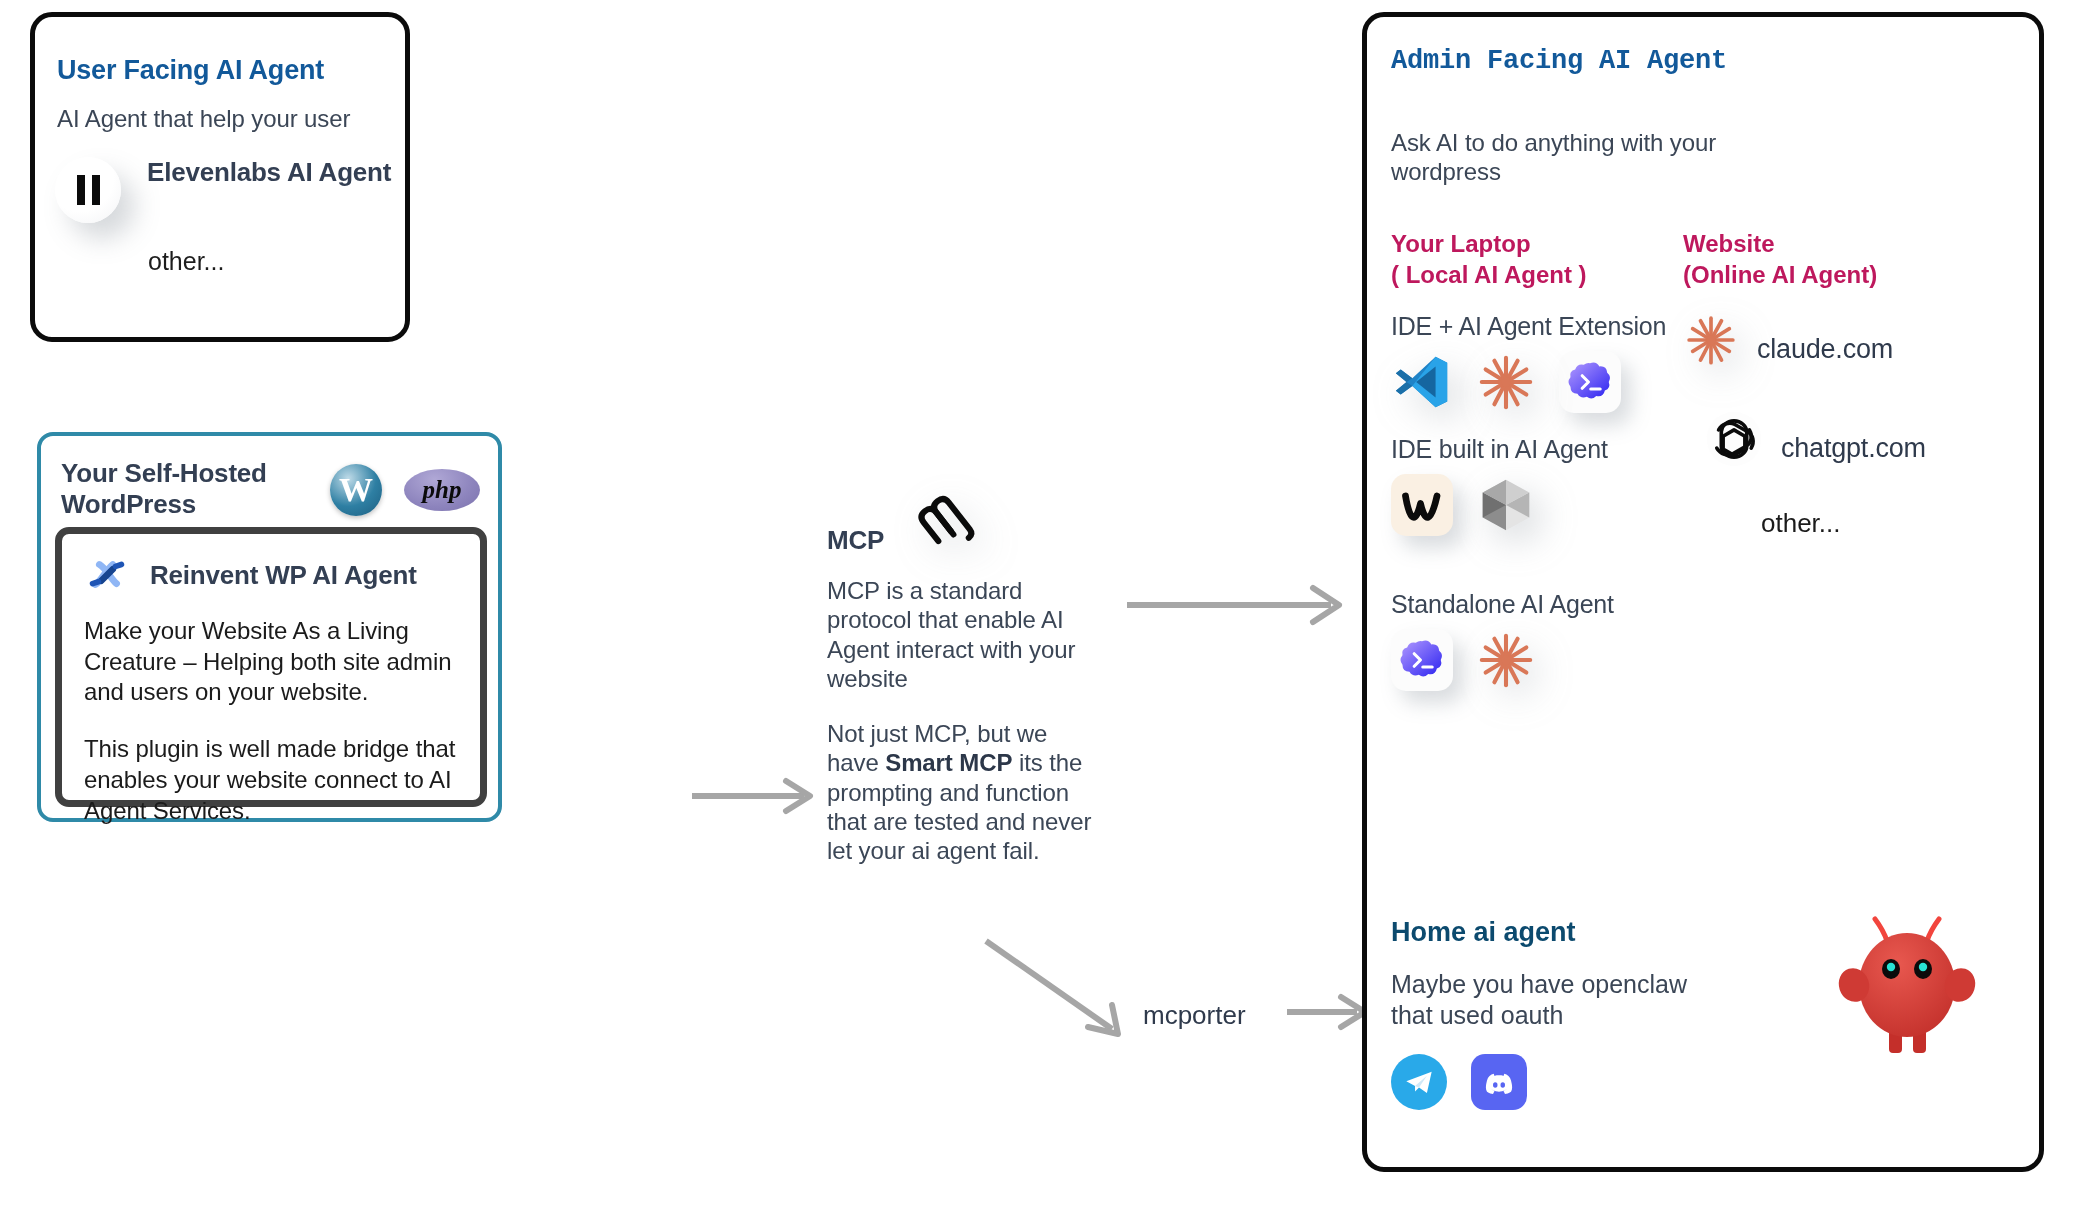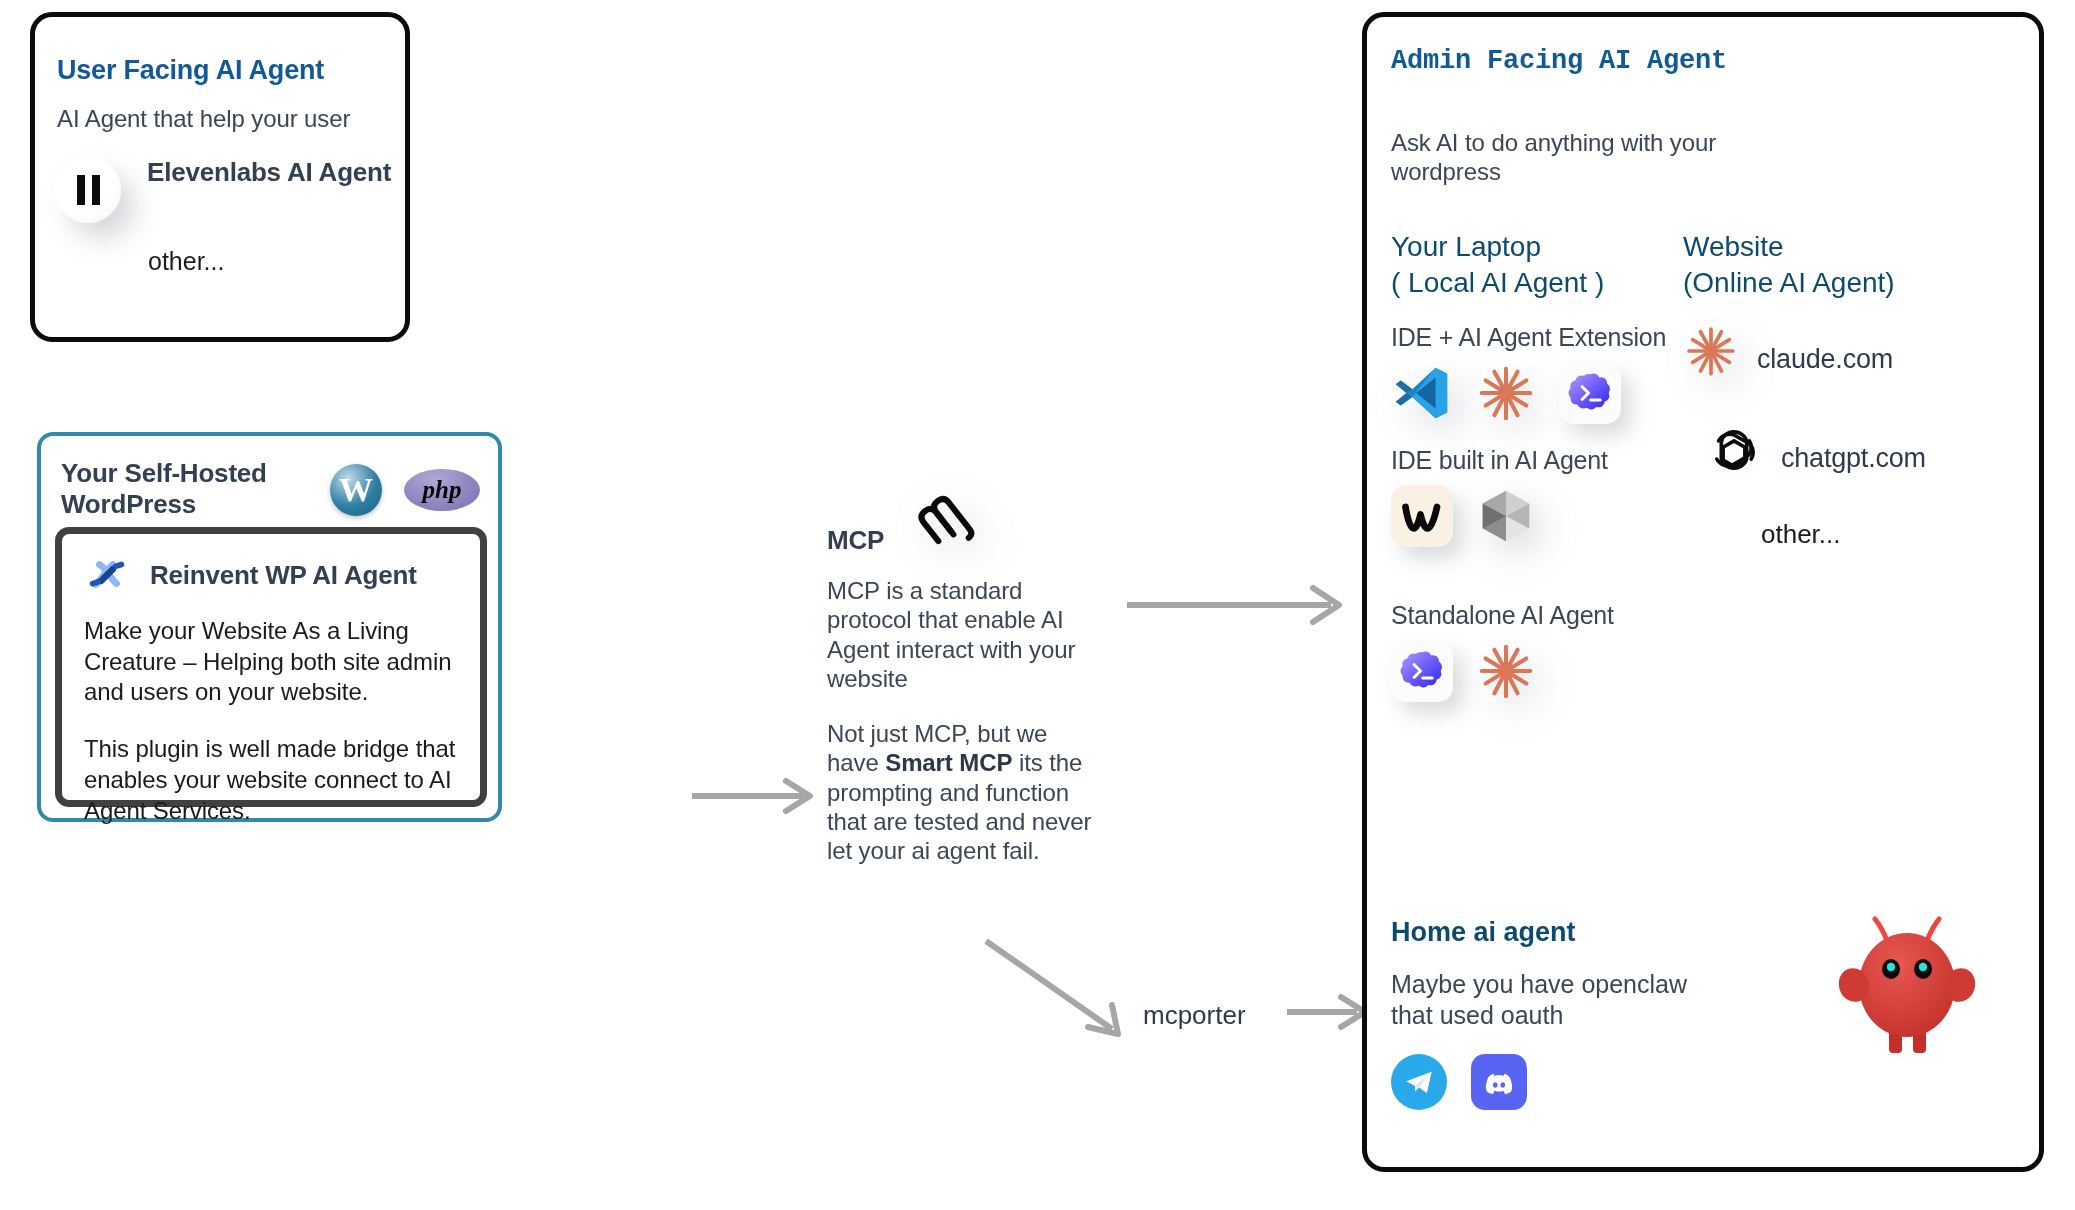--- a/index.html
+++ b/index.html
@@ -109,21 +109,21 @@
   #mcporter-label { position: absolute; left: 1143px; top: 1000px; color: #2f3a4c; font-size: 26px; }
 
   
   #admin-card { left: 1362px; top: 12px; width: 682px; height: 1160px; }
   #admin-title { position: absolute; left: 24px; top: 29px; font-family: Liberation Mono, monospace; }
   #admin-sub   { position: absolute; left: 24px; top: 88px; width: 380px; margin-top: 23px; }
 
   #col-laptop  { position: absolute; left: 24px; top: 212px; width: 330px; }
   #col-website { position: absolute; left: 316px; top: 212px; width: 300px; }
 
-  .col-h { color: #0c4a6e; font-weight: normal; font-size: 28px; line-height: 1.28; }
+  .col-h { color: #be185d; font-weight: bold; font-size: 24px; line-height: 1.28; }
   .sec-label { color: #3b4656; font-size: 25px; margin-top: 22px; letter-spacing: -0.2px; }
   .icon-row { display: flex; align-items: center; gap: 22px; margin-top: 10px; }
 
   
   .ico { width: 62px; height: 62px; position: relative; flex: none; }
   .ico svg { display: block; width: 100%; height: 100%; }
   .ico-shadow { filter: drop-shadow(10px 12px 18px rgba(120,128,140,0.30)); }
   .tile {
     width: 62px; height: 62px; border-radius: 15px;
     display: flex; align-items: center; justify-content: center;

